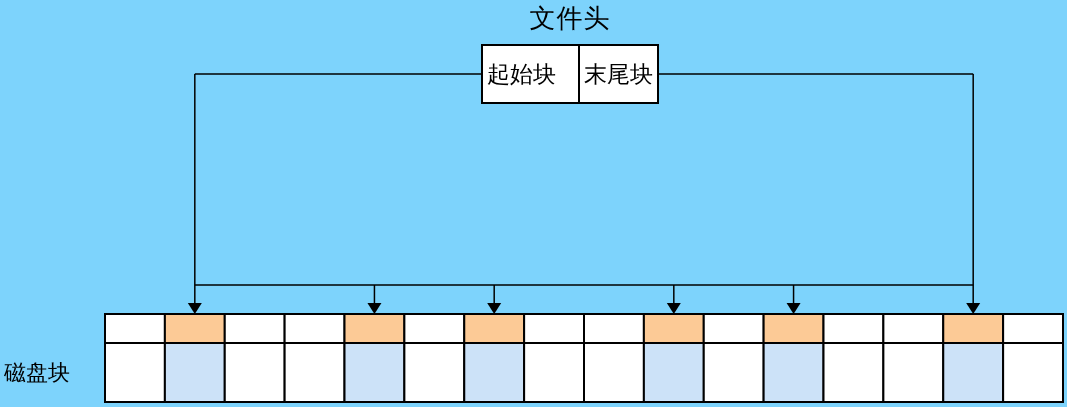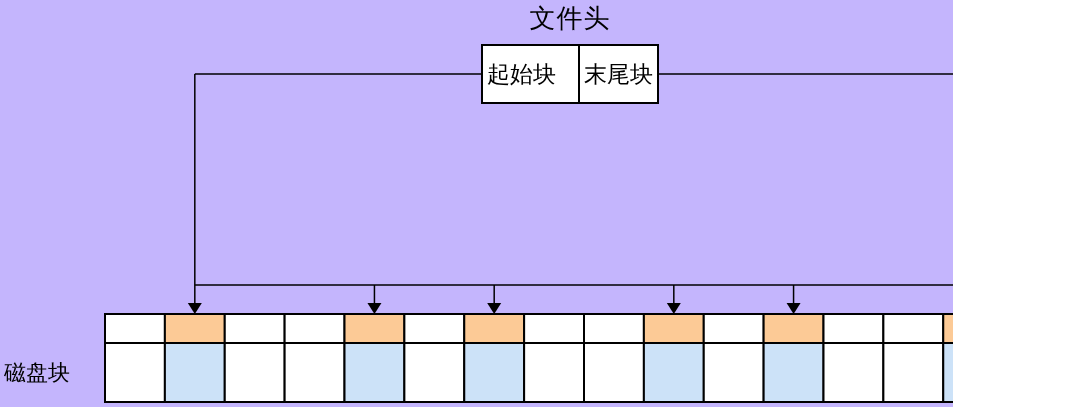--- a/index.html
+++ b/index.html
@@ -3,23 +3,23 @@
 <meta charset="utf-8">
 <style>
   html, body {
     margin: 0;
     padding: 0;
     background: #ffffff;
     font-family: "Liberation Sans", "DejaVu Sans", sans-serif;
   }
   #stage {
     position: relative;
-    width: 953px;
+    width: 1067px;
     height: 407px;
-    background: #c4b5fd;
+    background: #7dd3fc;
     overflow: hidden;
   }
   #diagram-svg {
     position: absolute;
     left: 0;
     top: 0;
   }
   .diagram-title {
     position: absolute;
     left: 470px;

